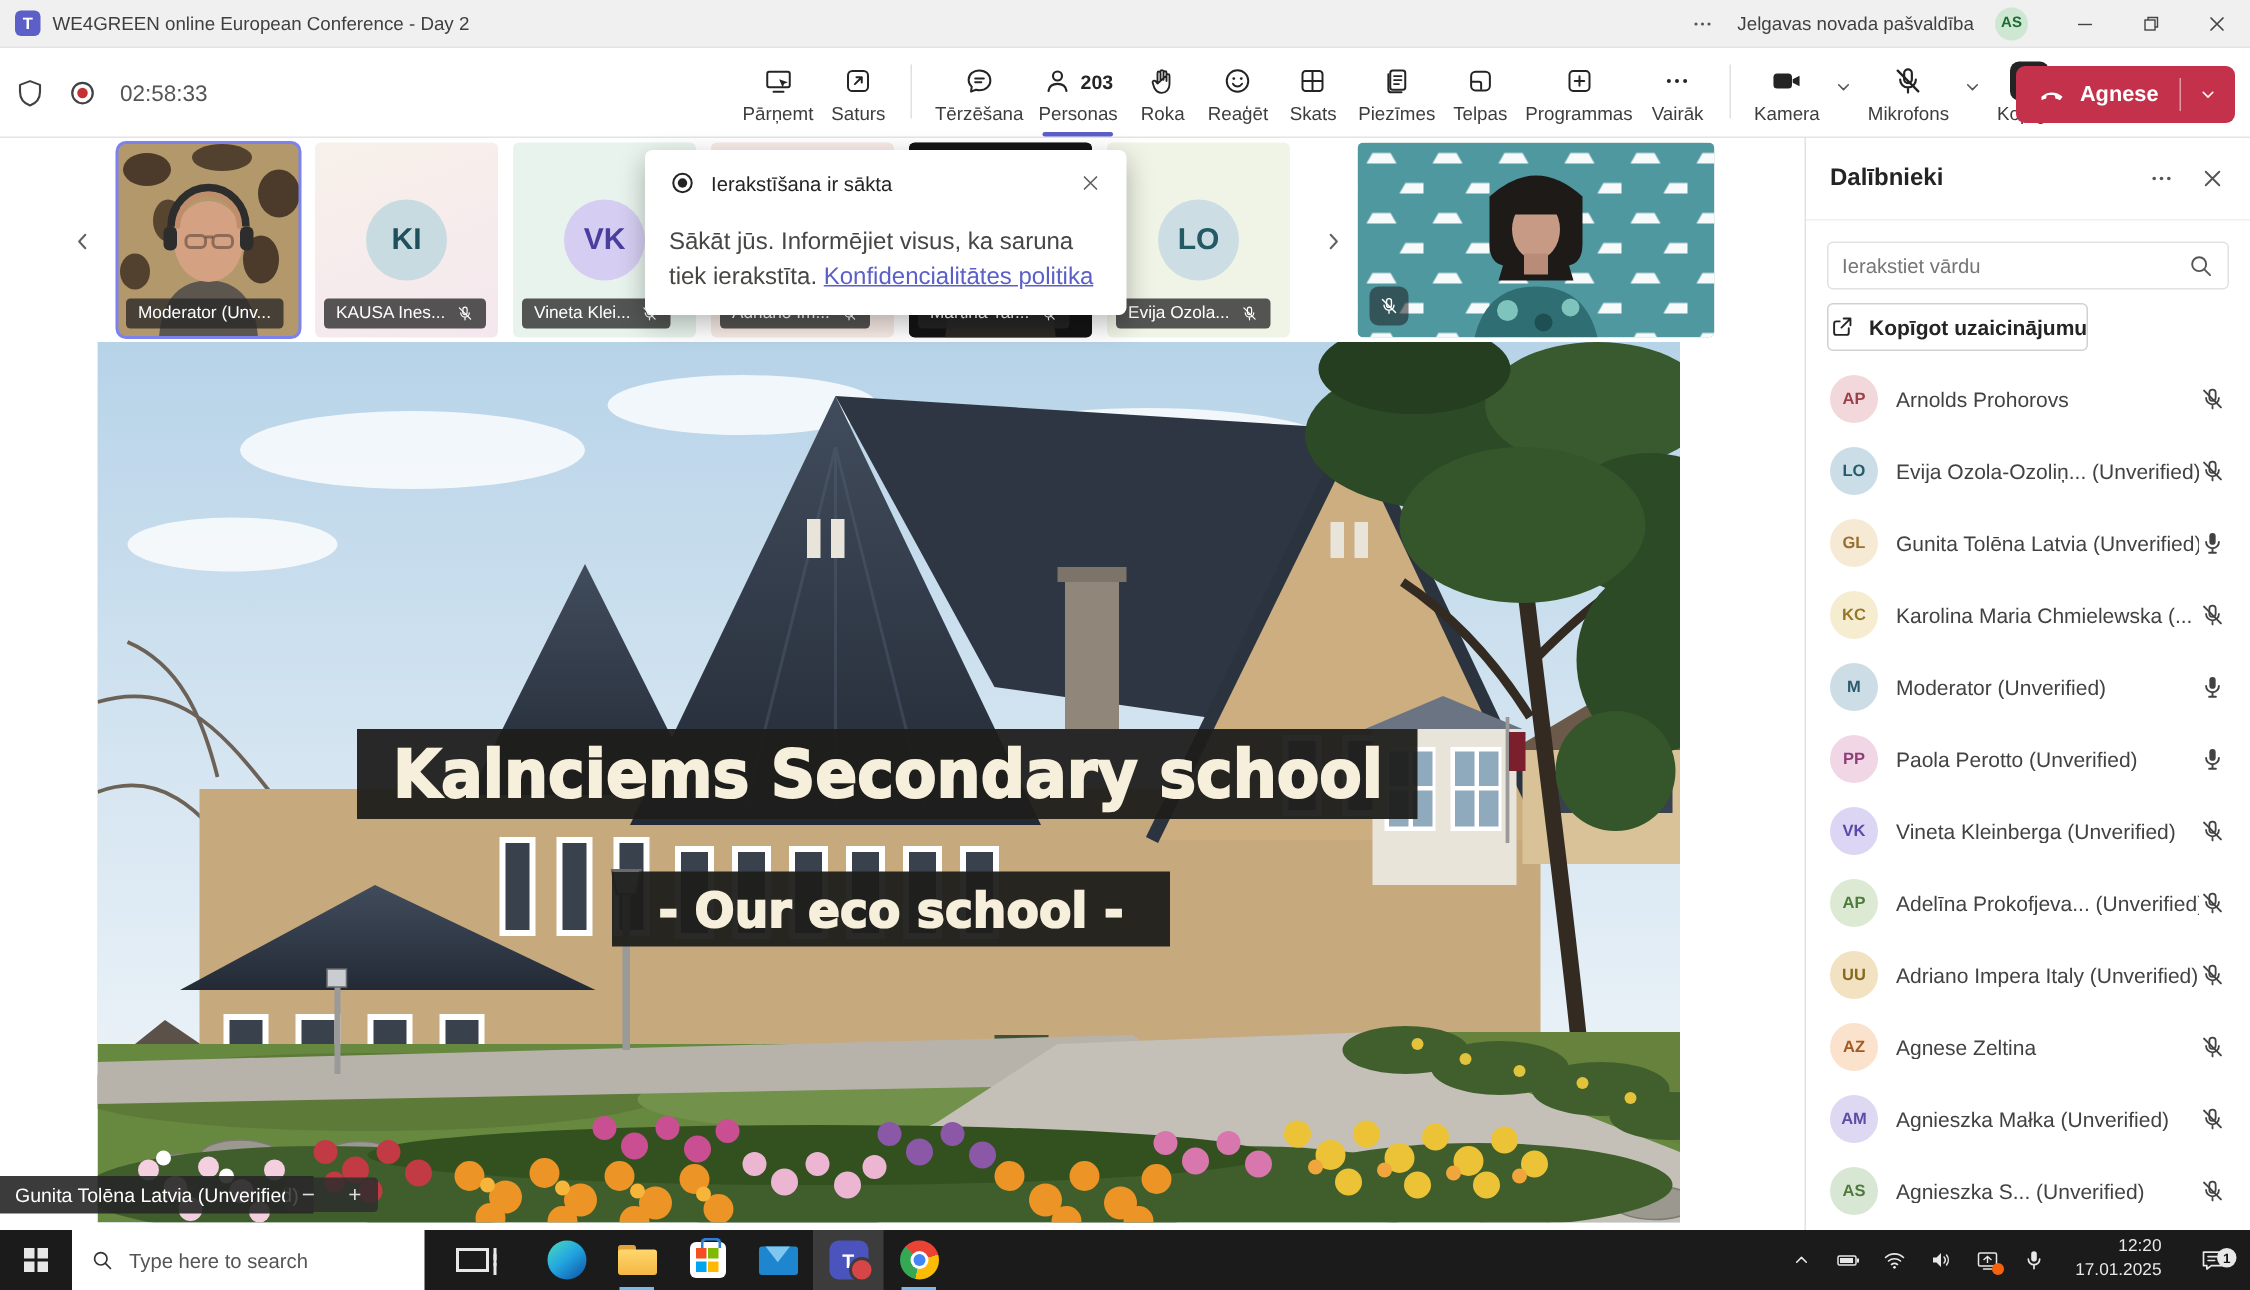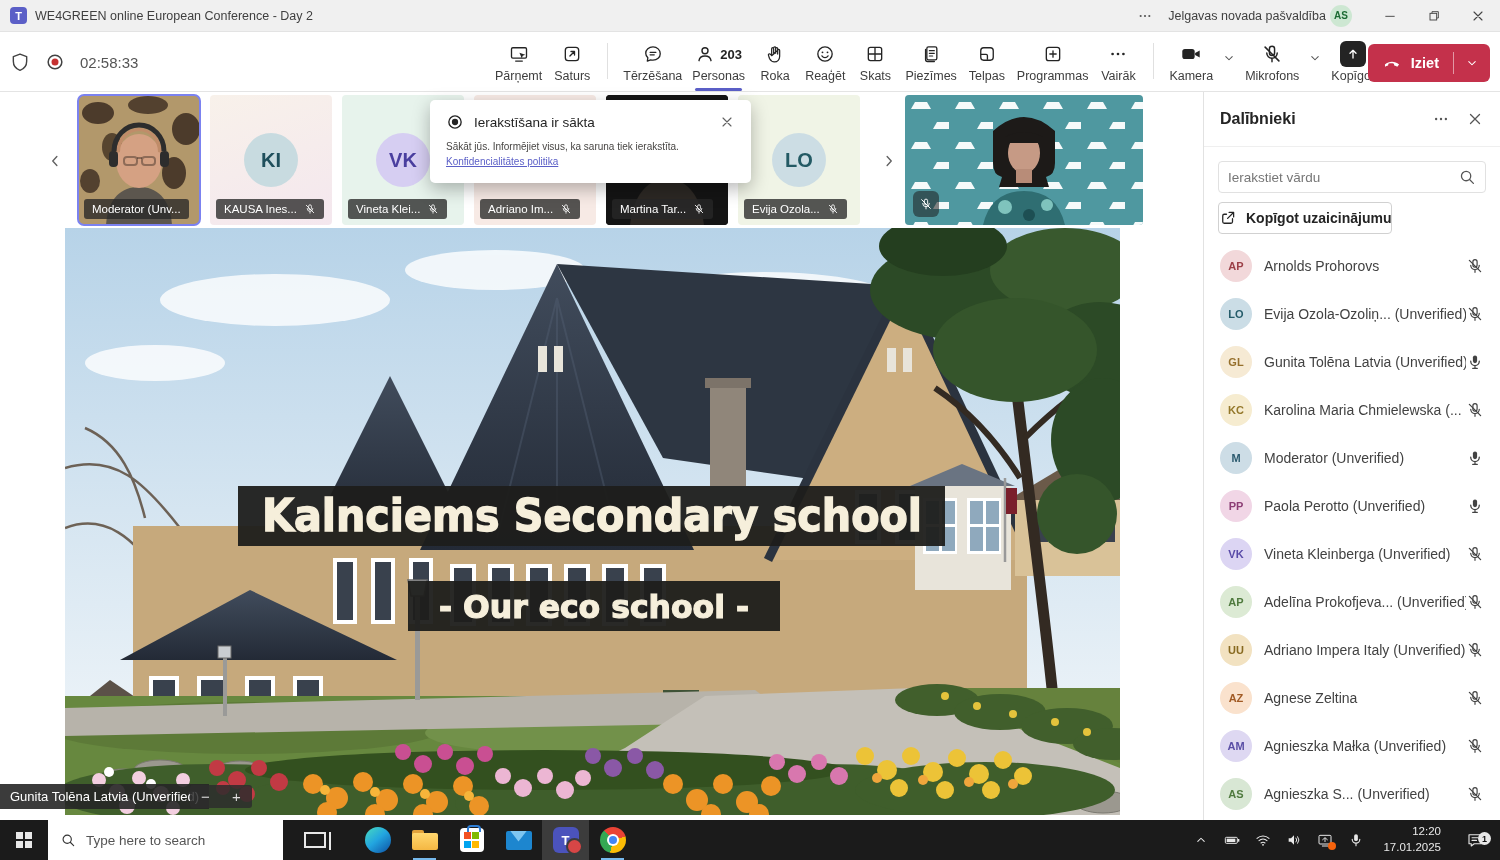--- a/index.html
+++ b/index.html
@@ -7,21 +7,21 @@
   body{font-family:"Liberation Sans",sans-serif;background:#fff;position:relative}
   .i{display:block;flex:none}
   .i12{width:12px;height:12px}.i14{width:14px;height:14px}.i16{width:16px;height:16px}
   .i18{width:18px;height:18px}.i20{width:20px;height:20px}.i22{width:22px;height:22px}
 
   
   .titlebar{position:absolute;left:0;top:0;width:1500px;height:32px;background:#f0f0f0;
     border-bottom:1px solid #e3e3e3;display:flex;align-items:center;padding:0 0 0 10px}
   .tb-title{font-size:12.5px;color:#3f3f3f;margin-left:8px;flex:1}
   .tb-dots{color:#555;letter-spacing:2px;font-size:14px;margin-right:14px}
-  .tb-org{font-size:12.5px;color:#3f3f3f;margin-right:4px}
+  .tb-org{font-size:12.5px;color:#3f3f3f;margin-right:14px}
   .tb-avatar{width:22px;height:22px;border-radius:50%;background:#cde7d2;color:#1c6b33;
     font-size:10px;font-weight:bold;display:flex;align-items:center;justify-content:center;margin-right:16px}
   .winbtn{width:44px;height:31px;display:flex;align-items:center;justify-content:center;color:#444}
   .teamslogo{width:17px;height:17px;border-radius:4px;background:#5b5fc7;color:#fff;font-size:11px;
     font-weight:bold;display:flex;align-items:center;justify-content:center}
 
   
   .toolbar{position:absolute;left:0;top:32px;width:1500px;height:60px;background:#fff;
     border-bottom:1px solid #e4e4e4}
   .grp-rec{position:absolute;left:10px;top:20px;display:flex;align-items:center;gap:15px;color:#424242}
@@ -57,21 +57,21 @@
     white-space:nowrap;max-width:108px;overflow:hidden}
   .npill svg{color:#fff}
   .spot-mic{position:absolute;left:8px;bottom:8px;width:26px;height:26px;border-radius:6px;
     background:rgba(30,30,30,.55);display:flex;align-items:center;justify-content:center;color:#fff}
 
   
   .notif{position:absolute;left:430px;top:100px;width:321px;background:#fff;border-radius:5px;
     box-shadow:0 6px 18px rgba(0,0,0,.28);padding:13px 16px 14px;z-index:30}
   .notif .nrow{display:flex;align-items:center;gap:10px;color:#242424;font-size:13.5px}
   .notif .nclose{margin-left:auto;color:#616161;cursor:pointer}
-  .notif .nbody{margin-top:9px;font-size:10px;color:#484644;line-height:1.45}
+  .notif .nbody{margin-top:19px;font-size:16px;color:#484644;line-height:1.45}
   .notif .nlink{color:#5b5fc7;text-decoration:underline;cursor:pointer}
 
   
   .stage{position:absolute;left:65px;top:228px;width:1055px;height:587px;overflow:hidden;background:#cfe0ec}
   .presenter{position:absolute;left:0;top:784px;z-index:6;background:rgba(38,38,38,.9);color:#fff;
     font-size:13px;padding:5px 10px}
   .zoomctl{position:absolute;left:190px;top:785px;z-index:6;height:23px;display:flex;align-items:center;
     background:rgba(45,45,45,.85);border-radius:3px;color:#ddd}
   .zoomctl span{width:31px;text-align:center;font-size:15px;cursor:pointer}
 
@@ -459,21 +459,21 @@
         </span>
       <span>Kopīgot</span>
     </div>
   </div>
 
   <div class="leave">
     <span class="main">
       <svg class="i i20">
           <use href="#ic-phone"></use>
         </svg>
-      <span>Iziet</span>
+      <span>Agnese</span>
     </span>
     <span class="lsep"></span>
     <span class="lchev">
         <svg class="i i14">
           <use href="#ic-chevdown"></use>
         </svg>
       </span>
   </div>
 </div>
 

